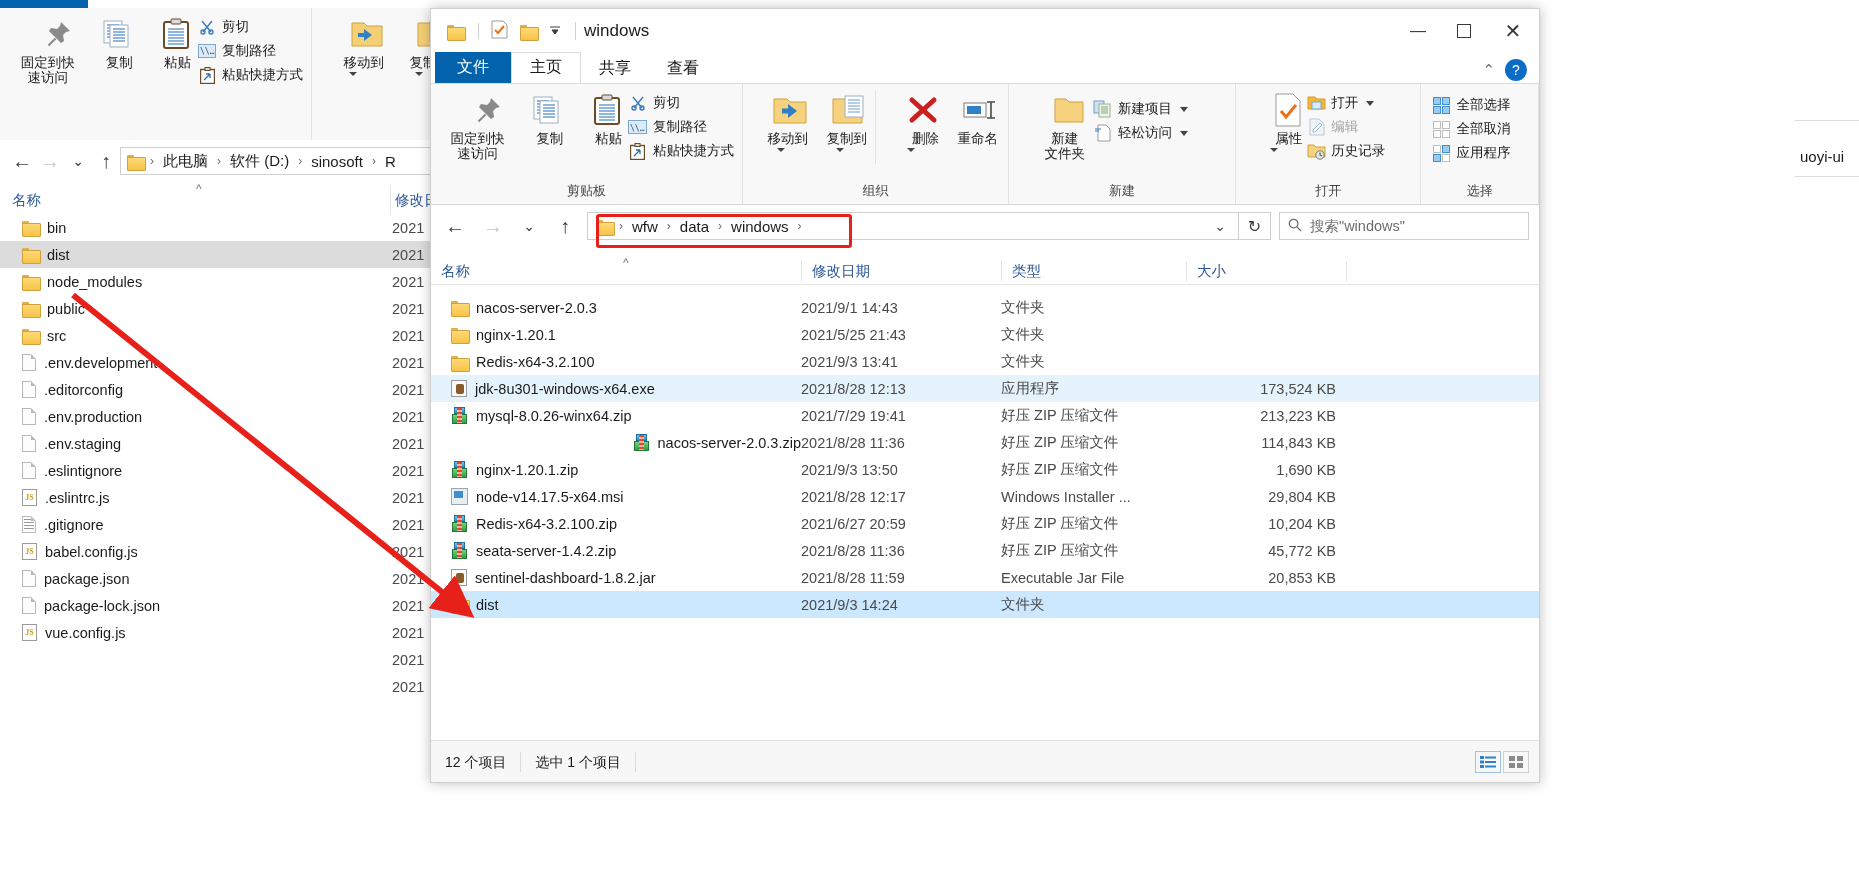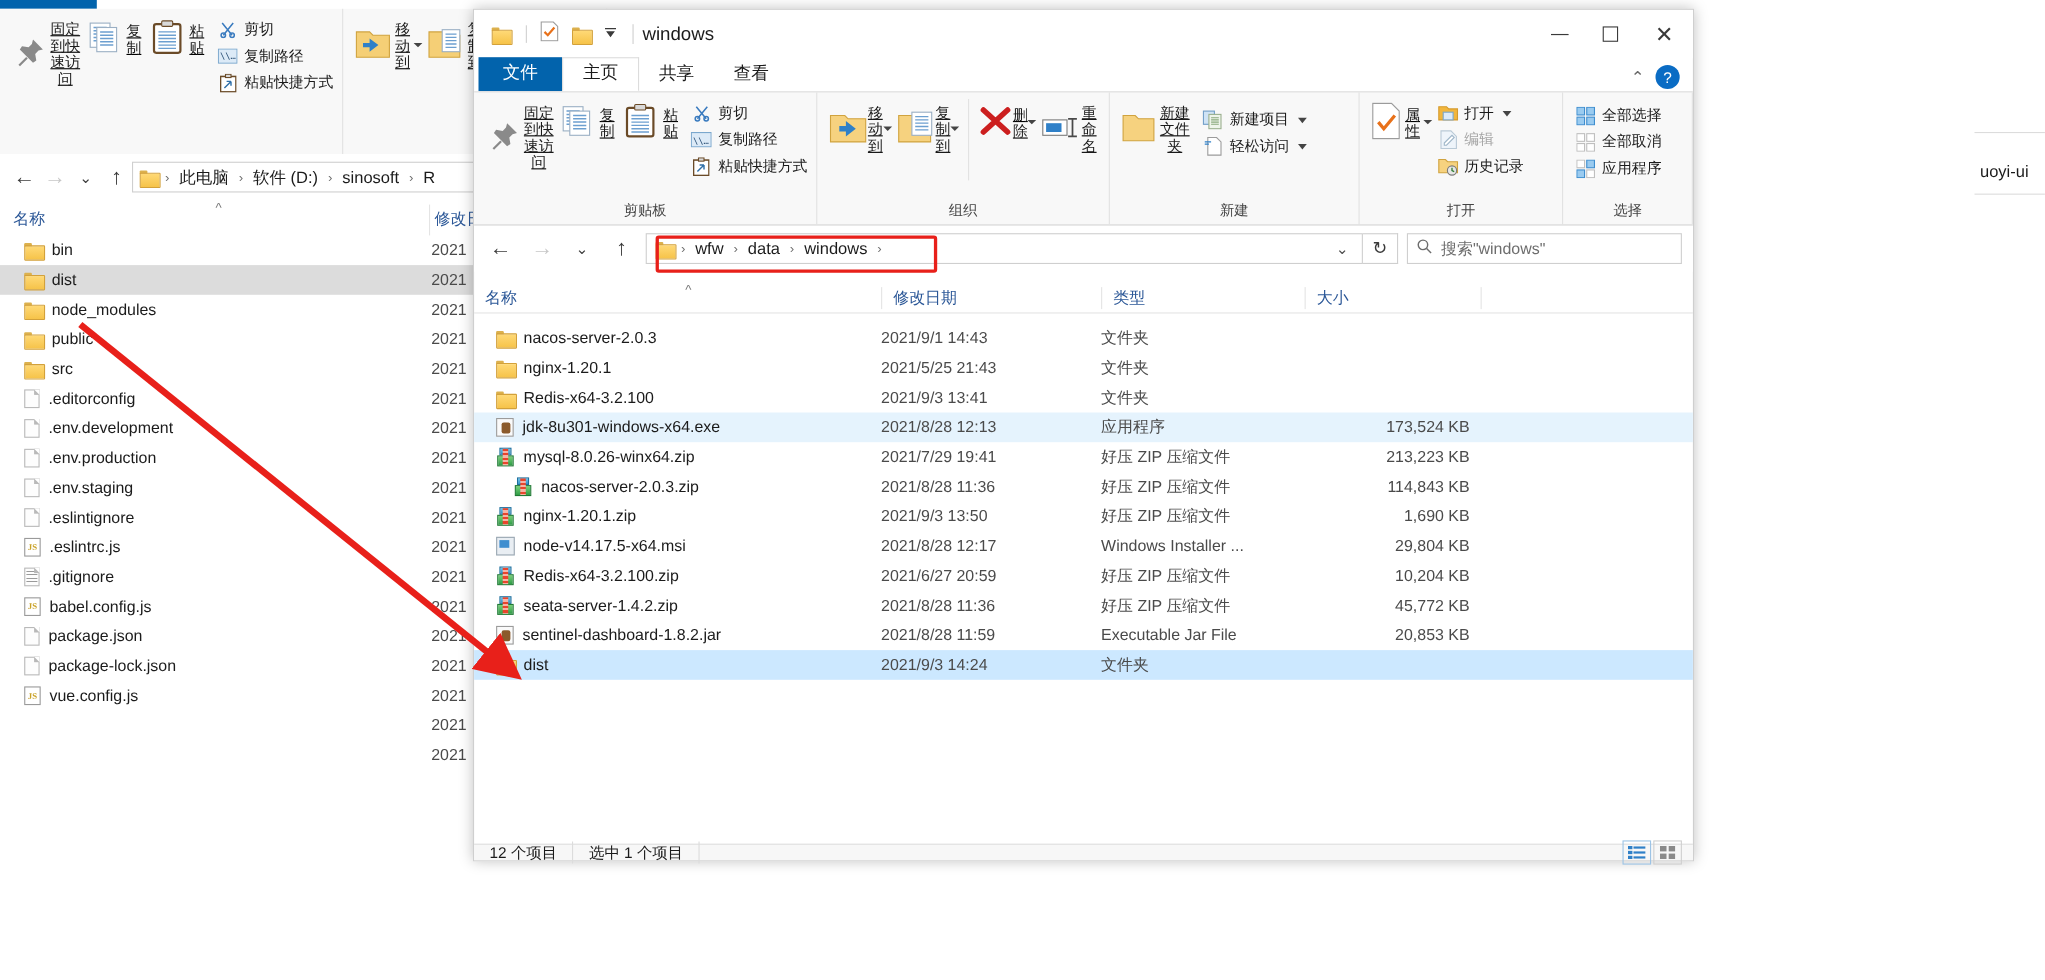--- a/index.html
+++ b/index.html
@@ -24,22 +24,22 @@
 
   .ribbon {
     background:#f8f8f8; border-top:1px solid #dcdcdc; border-bottom:1px solid #d6d6d6;
     display:flex; height:115px; position:relative;
   }
   .rgroup { display:flex; flex-direction:column; justify-content:space-between;
             border-right:1px solid #e2e2e2; position:relative; }
   .rgroup-body { display:flex; align-items:flex-start; padding: 6px 8px 0 8px; flex:1; }
   .rgroup-title { font-size:13px; color:#444; text-align:center; padding-bottom:4px; }
 
-  .bigbtn { display:flex; flex-direction:row; align-items:center; width:66px;
-            padding: 2px 2px; text-decoration: underline; }
+  .bigbtn { display:flex; flex-direction:column; align-items:flex-end; width:66px;
+            padding: 2px 2px; }
   .bigbtn .lbl { font-size:13.5px; color:#1b1b1b; text-align:center; line-height:15px; margin-top:3px; }
   .bigbtn .ico { height:36px; display:flex; align-items:center; justify-content:center; }
   .caret { display:block; width:0;height:0;border-left:4px solid transparent;
            border-right:4px solid transparent;border-top:4px solid #444; margin:2px auto 0; }
   .smallcol { display:flex; flex-direction:column; gap:2px; padding-top:2px; }
   .smallbtn { display:flex; align-items:center; gap:5px; font-size:13.5px; color:#1b1b1b;
               line-height:22px; white-space:nowrap; }
   .smallbtn.dim { color:#a6a6a6; }
   .smallbtn .sico { width:20px; height:20px; display:inline-flex; align-items:center; justify-content:center; }
   .tcaret { width:0;height:0;border-left:4px solid transparent;border-right:4px solid transparent;
@@ -63,21 +63,21 @@
   .colhead > div { padding-left:10px; border-left:1px solid #e4e4e4; height:20px; line-height:20px; }
   .colhead > div:first-child { border-left:none; }
 
   .row { display:flex; align-items:center; height:27px; font-size:14.5px; color:#1b1b1b; }
   .row.sel { background:#cce8ff; }
   .row.selgray { background:#dcdcdc; }
   .row .cname { display:flex; align-items:center; gap:8px; padding-left:10px; }
   .row .cdate, .row .ctype { color:#4a4a4a; }
   .row .csize { text-align:right; padding-right:10px; color:#4a4a4a; }
 
-  .statusbar { position:absolute; left:0; right:0; bottom:0; height:15px;
+  .statusbar { position:absolute; left:0; right:0; bottom:0; height:42px;
                border-top:1px solid #dfdfdf; background:#f7f7f7; display:flex; align-items:center;
                font-size:14px; color:#1b1b1b; }
   .statusbar .seg { padding:0 14px; border-right:1px solid #dcdcdc; line-height:20px; }
   .viewicons { margin-left:auto; display:flex; gap:2px; padding-right:10px; }
 
   
   .fold { width:17px; height:15px; position:relative; flex:none; }
   .fold:before { content:''; position:absolute; left:0; top:1px; width:7px; height:3px;
                  background:#dcb14e; border-radius:1px 1px 0 0; }
   .fold:after { content:''; position:absolute; left:0; top:3px; width:17px; height:12px;
@@ -280,27 +280,27 @@
         </div>
         <div class="row" style="width: 440px;">
           <div class="cname" style="padding-left: 22px;">
             <span class="fold"></span>
             <span>src</span>
           </div>
         </div>
         <div class="row" style="width: 440px;">
           <div class="cname" style="padding-left: 22px;">
             <span class="doc"></span>
+            <span>.env.development</span>
+          </div>
+        </div>
+        <div class="row" style="width: 440px;">
+          <div class="cname" style="padding-left: 22px;">
+            <span class="doc"></span>
             <span>.editorconfig</span>
-          </div>
-        </div>
-        <div class="row" style="width: 440px;">
-          <div class="cname" style="padding-left: 22px;">
-            <span class="doc"></span>
-            <span>.env.development</span>
           </div>
         </div>
         <div class="row" style="width: 440px;">
           <div class="cname" style="padding-left: 22px;">
             <span class="doc"></span>
             <span>.env.production</span>
           </div>
         </div>
         <div class="row" style="width: 440px;">
           <div class="cname" style="padding-left: 22px;">
@@ -799,21 +799,21 @@
               <span class="zz"></span>
             </span>
             <span>mysql-8.0.26-winx64.zip</span>
           </div>
           <div class="cdate" style="width: 200px;">2021/7/29 19:41</div>
           <div class="ctype" style="width: 185px;">好压 ZIP 压缩文件</div>
           <div class="csize" style="width: 160px;">213,223 KB</div>
           <div style="flex: 1 1 0%;"></div>
         </div>
         <div class="row" style="height: 27px;">
-          <div class="cname" style="width: 370px; padding-left: 36px;">
+          <div class="cname" style="width: 370px; padding-left: 4px; justify-content: flex-end;">
             <span class="zipico">
               <span class="top"></span>
               <span class="bot"></span>
               <span class="zz"></span>
             </span>
             <span>nacos-server-2.0.3.zip</span>
           </div>
           <div class="cdate" style="width: 200px;">2021/8/28 11:36</div>
           <div class="ctype" style="width: 185px;">好压 ZIP 压缩文件</div>
           <div class="csize" style="width: 160px;">114,843 KB</div>

